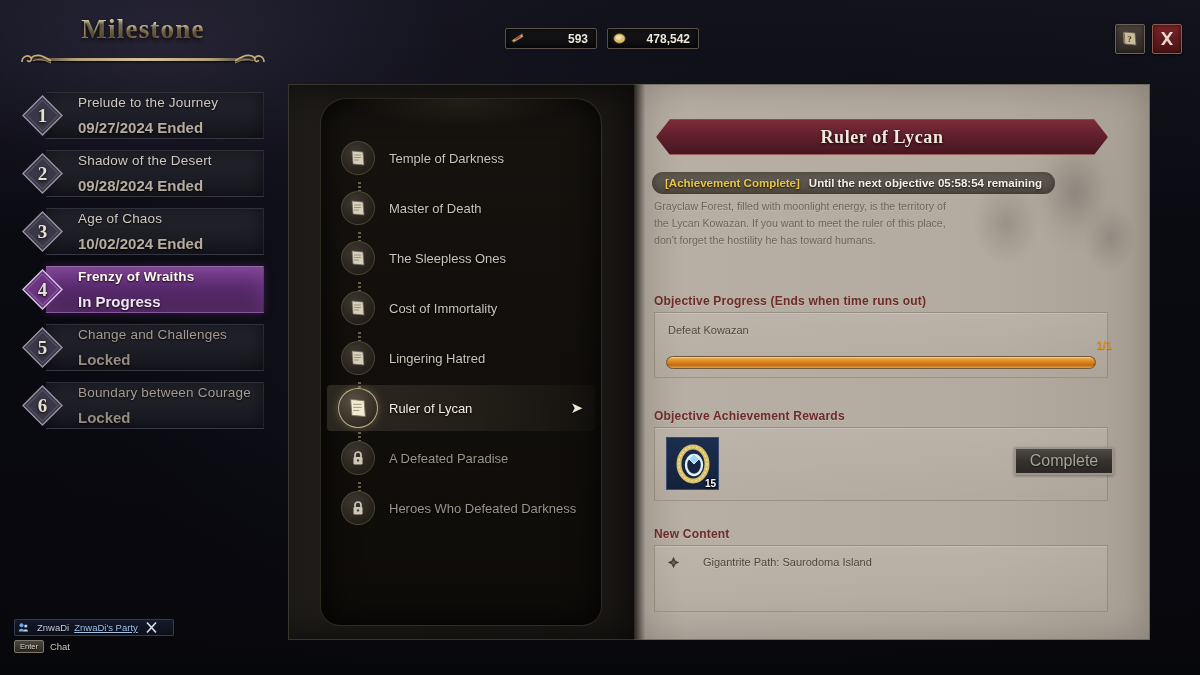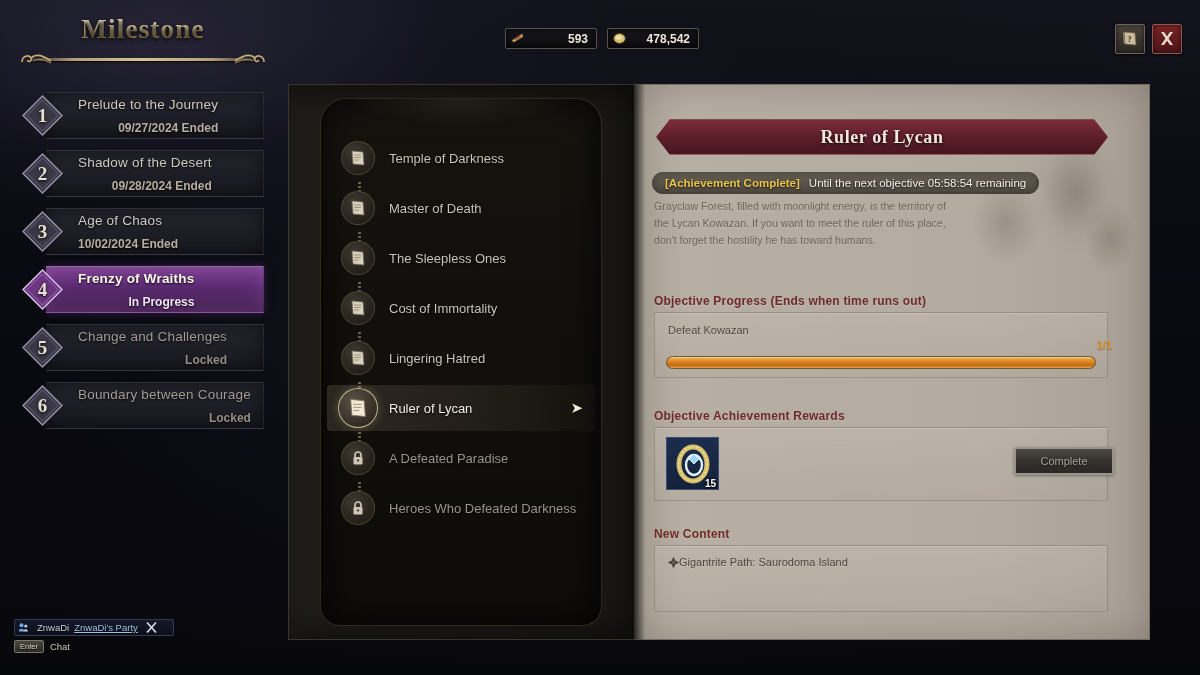--- a/index.html
+++ b/index.html
@@ -101,23 +101,22 @@
     font-size: 19px; font-weight: bold; color: #e7e1d2;
     text-shadow: 0 1px 3px rgba(0,0,0,0.95);
   }
   .ms-txt { position: relative; z-index: 2; margin-left: 64px; }
   .ms-name {
     font-size: 13.5px; color: #cfc9c0; letter-spacing: 0.2px;
     text-shadow: 0 1px 2px rgba(0,0,0,0.9);
   }
   .ms-row.active .ms-name { color: #fff9ef; font-weight: bold; }
   .ms-sub {
-    font-size: 12px; color: #b6ada0; margin-top: 9px; font-weight: bold;
+    font-size: 15px; color: #b6ada0; margin-top: 9px; font-weight: bold;
     text-shadow: 0 1px 2px rgba(0,0,0,0.9);
-    text-align: right;
   }
   .ms-row.active .ms-sub { color: #f0e4f5; }
   .ms-row.locked .ms-name { color: #a49c92; }
   .ms-row.locked .ms-sub { color: #958c82; }
 
   
   .book {
     position: absolute; left: 288px; top: 84px; width: 862px; height: 556px;
     background: linear-gradient(180deg, #171512 0%, #100f0d 100%);
   }
@@ -224,21 +223,21 @@
   }
   .pill {
     position: absolute; left: 18px; top: 88px; height: 22px;
     display: flex; align-items: center; gap: 9px;
     padding: 0 13px;
     border-radius: 11px;
     background: linear-gradient(180deg, rgba(86,80,70,0.88) 0%, rgba(66,61,53,0.88) 100%);
     box-shadow: inset 0 0 6px rgba(0,0,0,0.35);
   }
   .pill-ach { font-size: 11.5px; font-weight: bold; color: #e8c547; text-shadow: 0 1px 2px rgba(0,0,0,0.8); }
-  .pill-rem { font-size: 11.5px; font-weight: normal; color: #f4f0e8; text-shadow: 0 1px 2px rgba(0,0,0,0.8); }
+  .pill-rem { font-size: 11.5px; font-weight: bold; color: #f4f0e8; text-shadow: 0 1px 2px rgba(0,0,0,0.8); }
 
   .desc {
     position: absolute; left: 20px; top: 114px; width: 300px;
     font-size: 10.6px; line-height: 16px; color: #6d655c;
     text-shadow: 0 1px 0 rgba(255,255,255,0.18);
   }
   .desc div { margin-bottom: 1px; }
 
   .sec-title {
     position: absolute; font-size: 12px; font-weight: bold;
@@ -297,30 +296,30 @@
   .complete-btn {
     position: absolute; right: 36px; top: 363px;
     width: 100px; height: 28px;
     background: linear-gradient(180deg, #4c4944 0%, #35322e 50%, #2a2724 100%);
     border: 2px solid #9b948a;
     border-radius: 2px;
     display: flex; align-items: center; justify-content: center;
     box-shadow: 0 1px 3px rgba(0,0,0,0.35);
   }
   .complete-txt {
-    font-size: 11px; color: #a9a39a;
+    font-size: 16px; color: #a9a39a;
     text-shadow: 0 1px 2px rgba(0,0,0,0.7);
   }
 
   
   #sec-new-title { left: 20px; top: 443px; }
   #sec-new-box { left: 20px; top: 461px; width: 454px; height: 67px; }
   .nc-row {
     position: absolute; left: 34px; top: 472px;
-    display: flex; align-items: center; gap: 0;
+    display: flex; align-items: center; gap: 24px;
   }
   .nc-label {
     font-size: 11px; color: #4e463d;
     text-shadow: 0 1px 0 rgba(255,255,255,0.2);
   }
 
   
   .chatbar { position: absolute; left: 14px; bottom: 11px; width: 160px; }
   .chat-tabs {
     display: flex; align-items: center; height: 17px;

